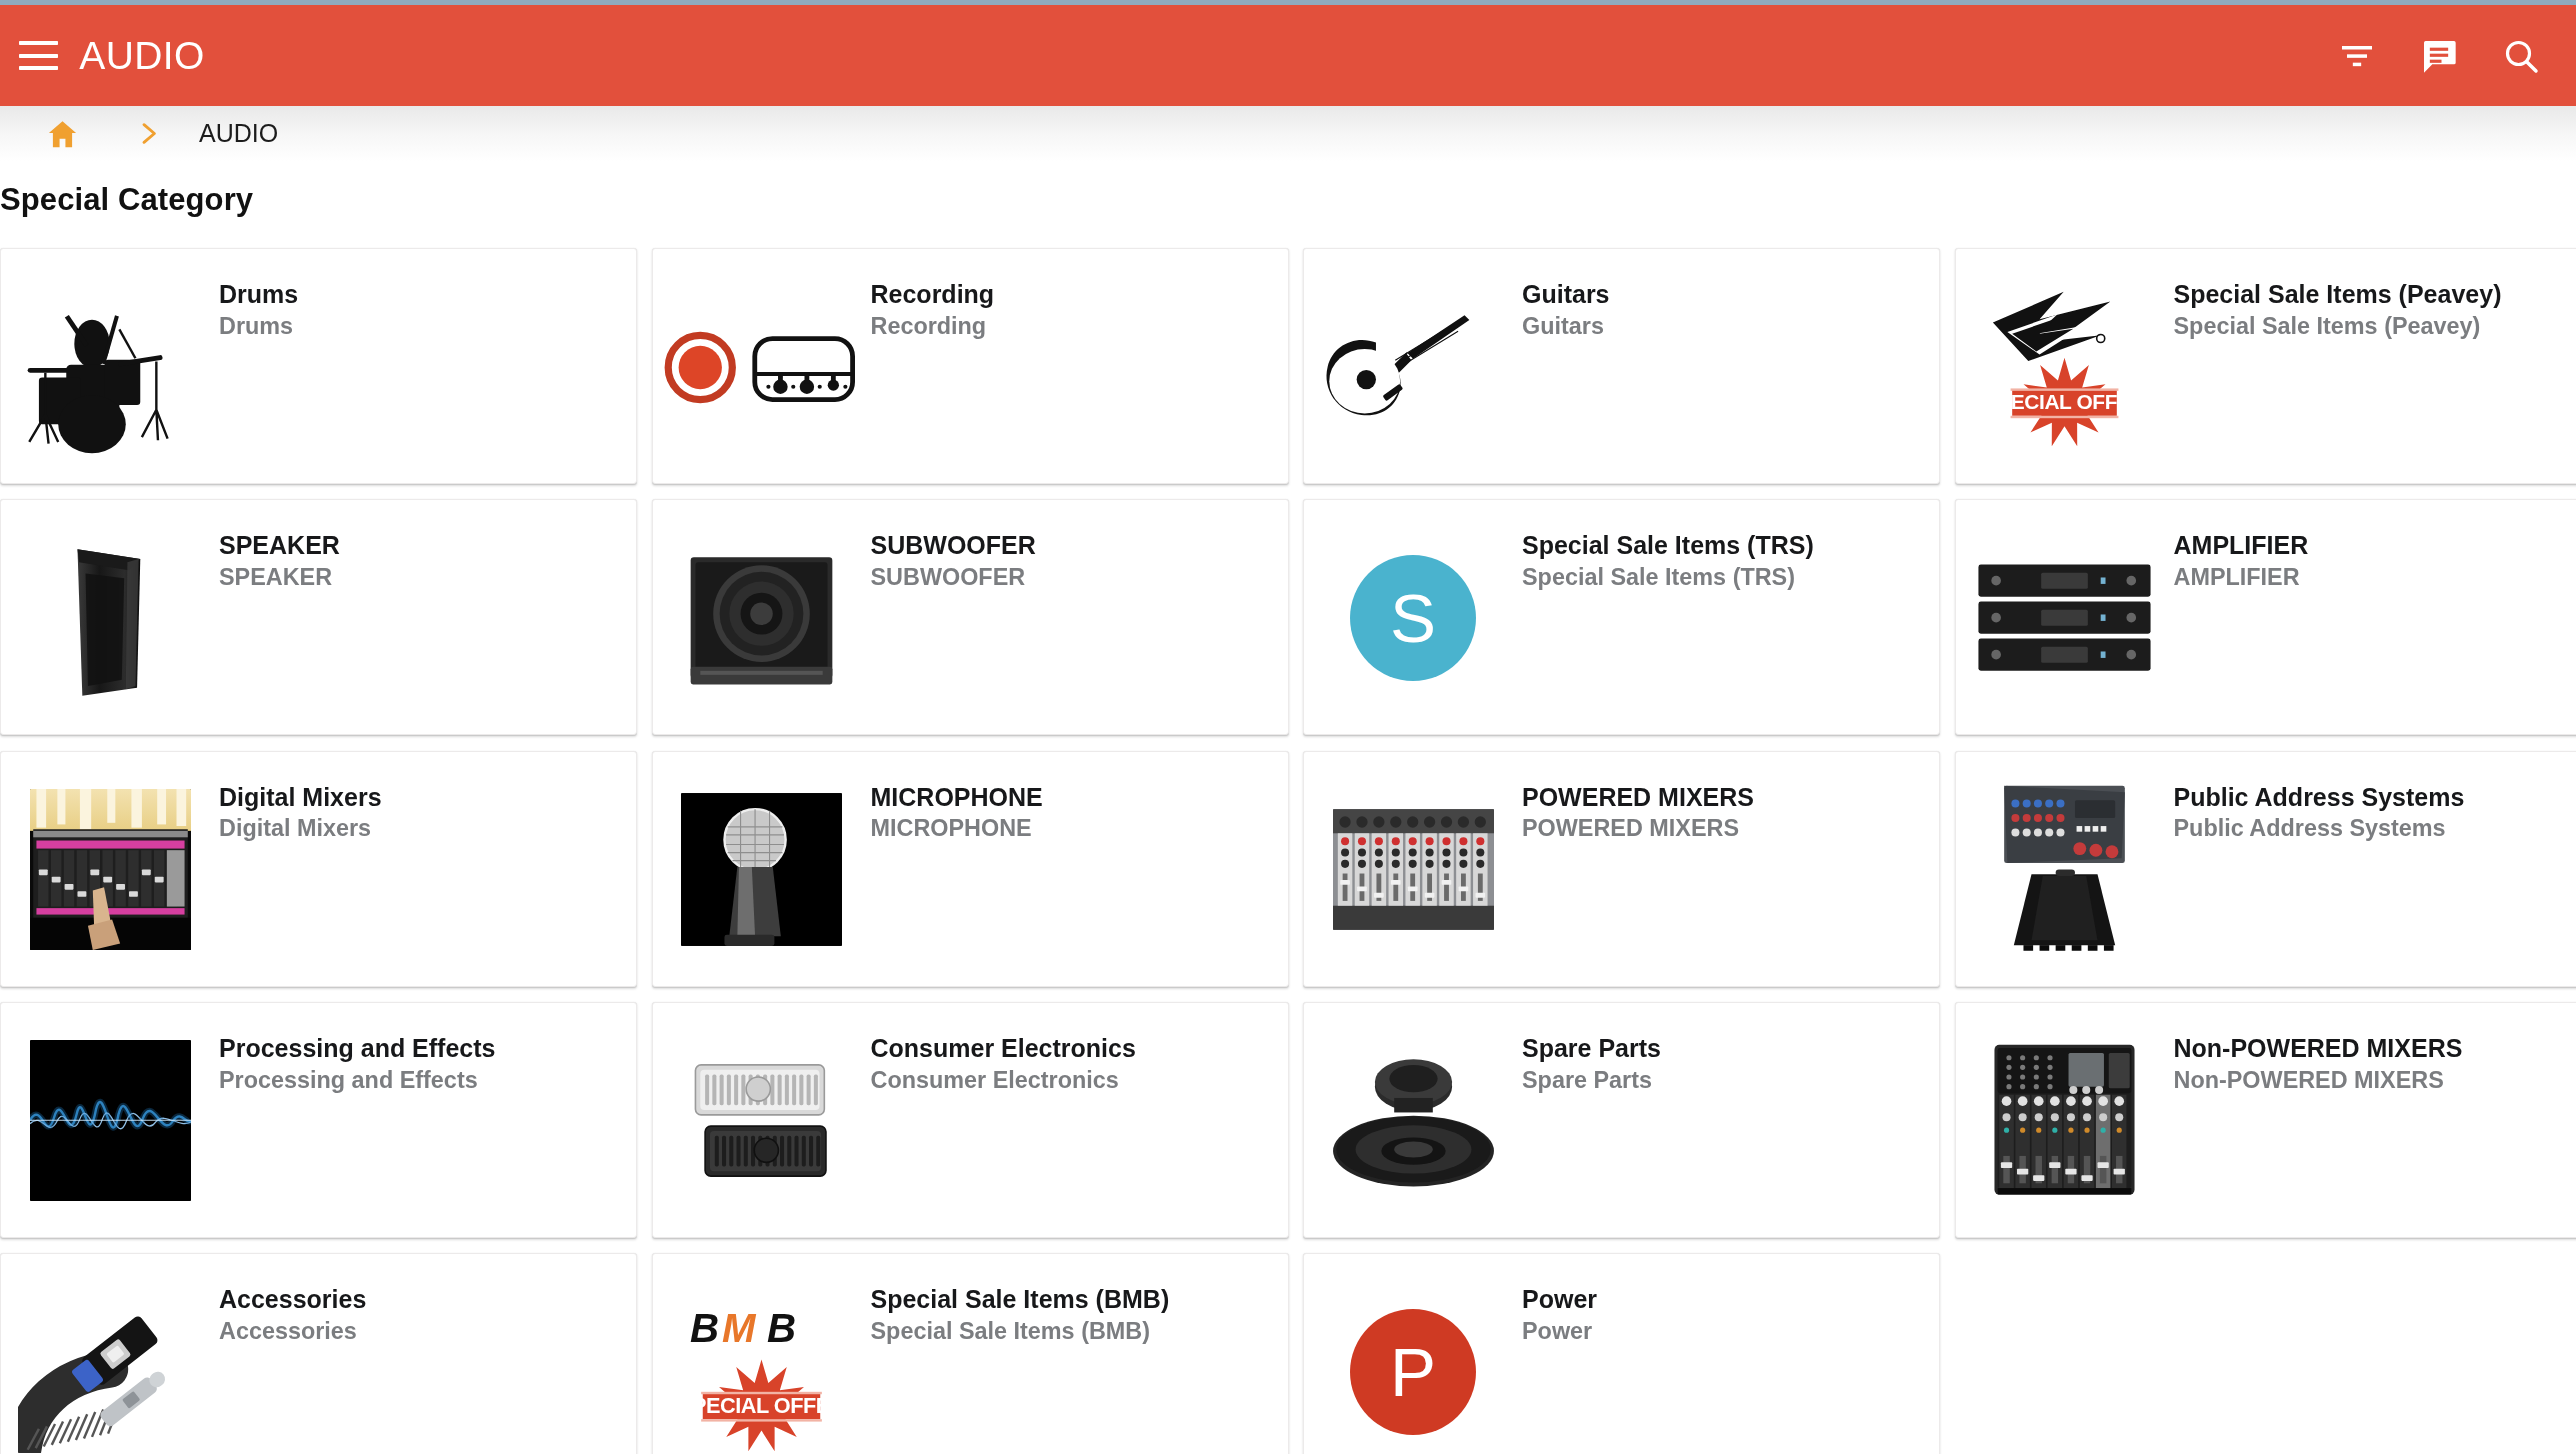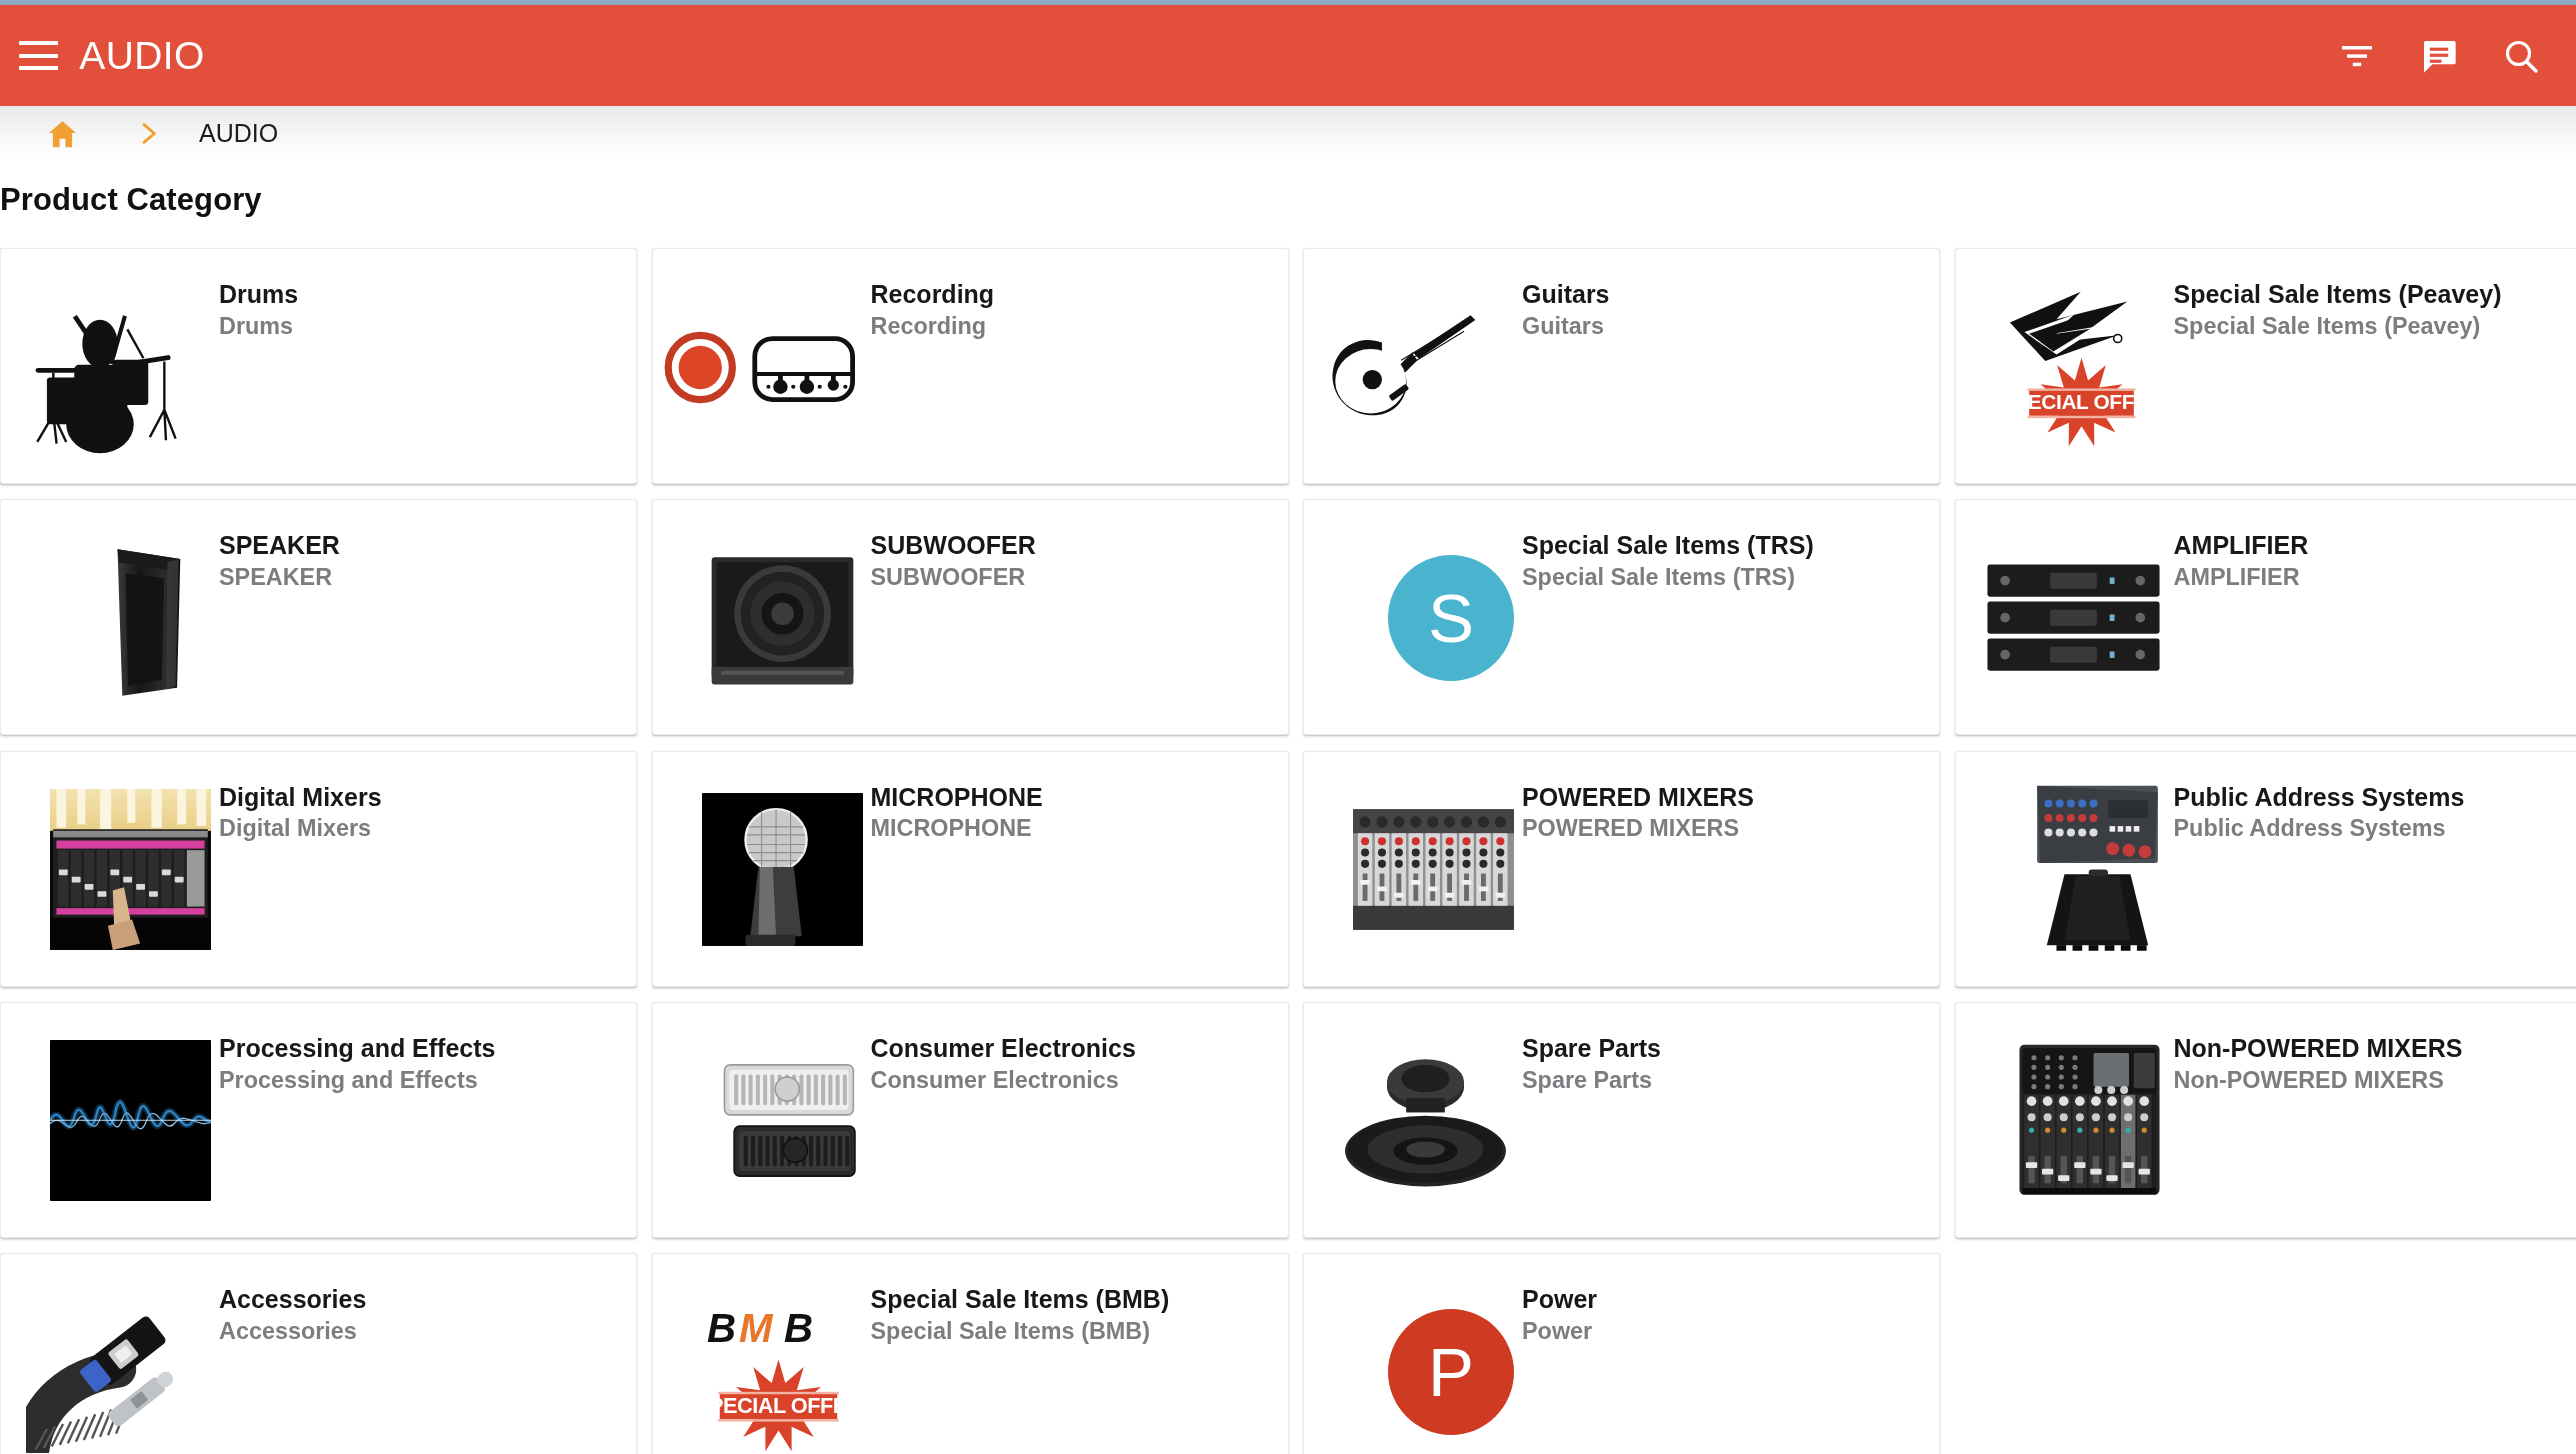--- a/index.html
+++ b/index.html
@@ -92,21 +92,21 @@
     display: flex;
     align-items: flex-start;
     overflow: hidden;
     cursor: pointer;
   }
   .card.empty {
     background: transparent; border: none; box-shadow: none; cursor: default;
   }
   .card-media {
     width: 218px; min-width: 218px; height: 236px;
-    display: flex; align-items: center; justify-content: flex-end;
+    display: flex; align-items: center; justify-content: center;
     padding: 8px;
   }
   .card-media svg, .card-media .raster { display: block; }
   .card-body { padding-top: 31px; padding-right: 13px; font-weight: bold; }
   .card-title {
     font-size: 25px; color: #17181a; line-height: 1.18;
     white-space: nowrap;
   }
   .card-sub {
     font-size: 23.4px; color: #7b7d80; line-height: 1.18;
@@ -160,21 +160,21 @@
 <div class="breadcrumb">
   <svg class="crumb-home" viewBox="0 0 24 24">
     <path d="M12 2.5 1.8 11.2h3.0V22h5.0v-6.4h4.4V22h5.0V11.2h3.0z" fill="#f0a030"></path>
   </svg>
   <svg class="crumb-sep" viewBox="0 0 24 24">
     <path d="M8 3.2 18.4 12 8 20.8" fill="none" stroke="#f0a030" stroke-width="2.9" stroke-linecap="round" stroke-linejoin="round"></path>
   </svg>
   <span class="crumb-text">AUDIO</span>
 </div>
 
-<div class="page-title">Product Category</div>
+<div class="page-title">Special Category</div>
 
 <div class="grid">
     <div class="card">
       <div class="card-media">
         <svg class="raster" width="185" height="173" viewBox="0 0 230 215">
           <g fill="#111">
             <ellipse cx="92" cy="78" rx="22" ry="30"></ellipse>
             <rect x="60" y="104" width="66" height="60" rx="6"></rect>
             <rect x="26" y="120" width="52" height="58" rx="4"></rect>
             <rect x="108" y="98" width="44" height="56" rx="4"></rect>

